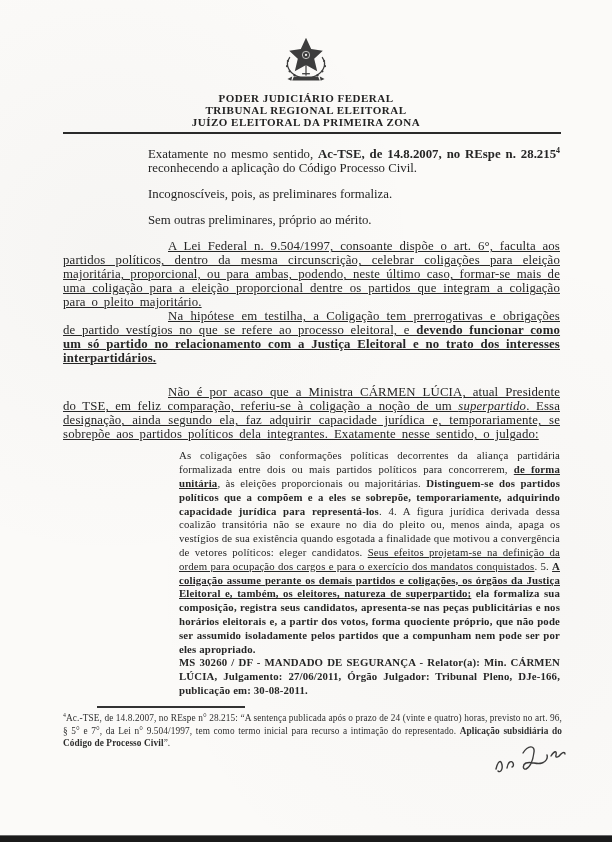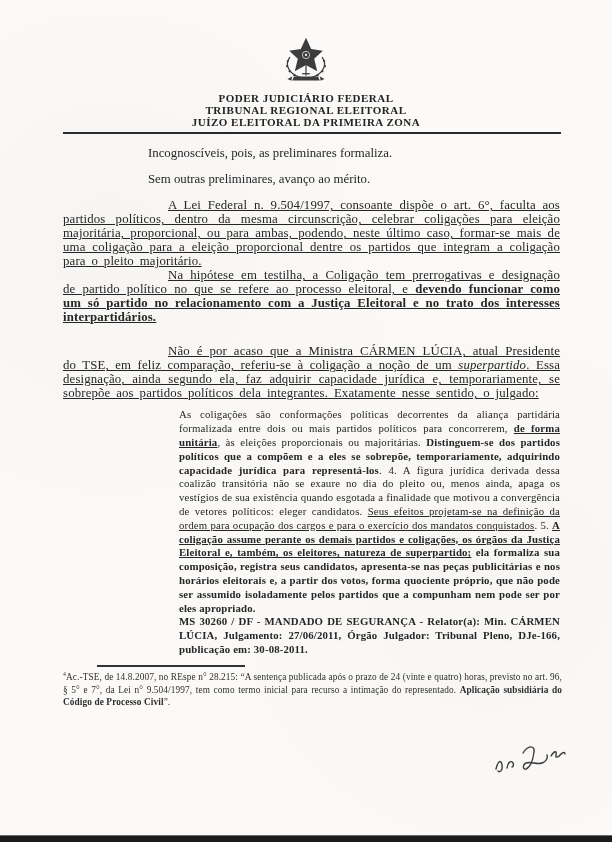--- a/index.html
+++ b/index.html
@@ -124,24 +124,25 @@
 
   <div class="letterhead">
     <div>PODER JUDICIÁRIO FEDERAL</div>
     <div>TRIBUNAL REGIONAL ELEITORAL</div>
     <div>JUÍZO ELEITORAL DA PRIMEIRA ZONA</div>
   </div>
 
   <div class="header-rule"></div>
 
   <div class="content">
+    <p class="blk m2"><span>Exatamente no mesmo sentido, </span><span class="b">Ac-TSE, de 14.8.2007, no REspe n. 28.215</span><sup class="b">4</sup><span> reconhecendo a aplicação do Código Processo Civil.</span></p>
     <p class="blk m1"><span>Incognoscíveis, pois, as preliminares formaliza.</span></p>
-    <p class="blk m1"><span>Sem outras preliminares, avanço ao mérito.</span></p>
+    <p class="blk m1"><span>Sem outras preliminares, próprio ao mérito.</span></p>
     <p class="para m3"><span>A Lei Federal n. 9.504/1997, consoante dispõe o art. 6°, faculta aos partidos políticos, dentro da mesma circunscrição, celebrar coligações para eleição majoritária, proporcional, ou para ambas, podendo, neste último caso, formar-se mais de uma coligação para a eleição proporcional dentre os partidos que integram a coligação para o pleito majoritário.</span></p>
-    <p class="para m0"><span>Na hipótese em testilha, a Coligação tem prerrogativas e designação de partido político no que se refere ao processo eleitoral, e </span><span class="b u">devendo funcionar como um só partido no relacionamento com a Justiça Eleitoral e no trato dos interesses interpartidários.</span></p>
+    <p class="para m0"><span>Na hipótese em testilha, a Coligação tem prerrogativas e obrigações de partido vestígios no que se refere ao processo eleitoral, e </span><span class="b u">devendo funcionar como um só partido no relacionamento com a Justiça Eleitoral e no trato dos interesses interpartidários.</span></p>
     <p class="para m4"><span>Não é por acaso que a Ministra CÁRMEN LÚCIA, atual Presidente do TSE, em feliz comparação, referiu-se à coligação a noção de um </span><span class="i">superpartido</span><span>. Essa designação, ainda segundo ela, faz adquirir capacidade jurídica e, temporariamente, se sobrepõe aos partidos políticos dela integrantes. Exatamente nesse sentido, o julgado:</span></p>
 
     <div class="quote">
       <p><span>As coligações são conformações políticas decorrentes da aliança partidária formalizada entre dois ou mais partidos políticos para concorrerem, </span><span class="b u">de forma unitária</span><span>, às eleições proporcionais ou majoritárias. </span><span class="b">Distinguem-se dos partidos políticos que a compõem e a eles se sobrepõe, temporariamente, adquirindo capacidade jurídica para representá-los</span><span>. 4. A figura jurídica derivada dessa coalizão transitória não se exaure no dia do pleito ou, menos ainda, apaga os vestígios de sua existência quando esgotada a finalidade que motivou a convergência de vetores políticos: eleger candidatos. </span><span class="u">Seus efeitos projetam-se na definição da ordem para ocupação dos cargos e para o exercício dos mandatos conquistados</span><span>. 5. </span><span class="b u">A coligação assume perante os demais partidos e coligações, os órgãos da Justiça Eleitoral e, também, os eleitores, natureza de superpartido;</span><span class="b"> ela formaliza sua composição, registra seus candidatos, apresenta-se nas peças publicitárias e nos horários eleitorais e, a partir dos votos, forma quociente próprio, que não pode ser assumido isoladamente pelos partidos que a compunham nem pode ser por eles apropriado.</span></p>
       <p><span class="b">MS 30260 / DF - MANDADO DE SEGURANÇA - Relator(a): Min. CÁRMEN LÚCIA, Julgamento: 27/06/2011, Órgão Julgador: Tribunal Pleno, DJe-166, publicação em: 30-08-2011.</span></p>
     </div>
   </div>
 
   <div class="footnote-area">
     <div class="fn-rule"></div>

